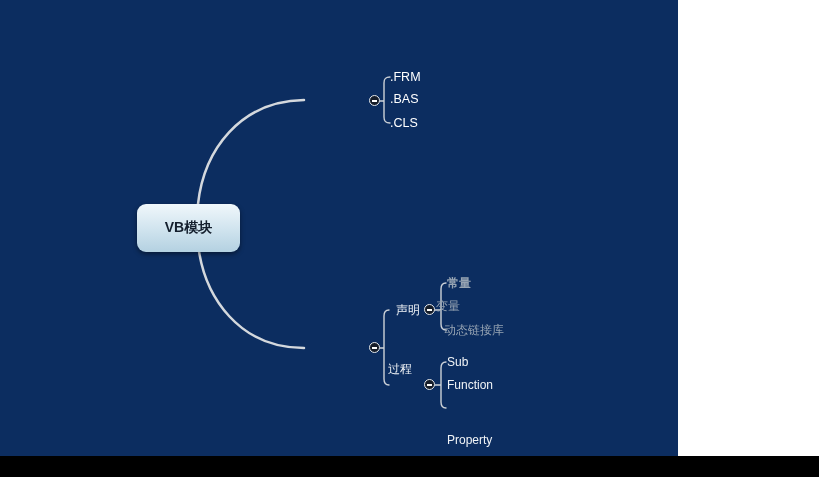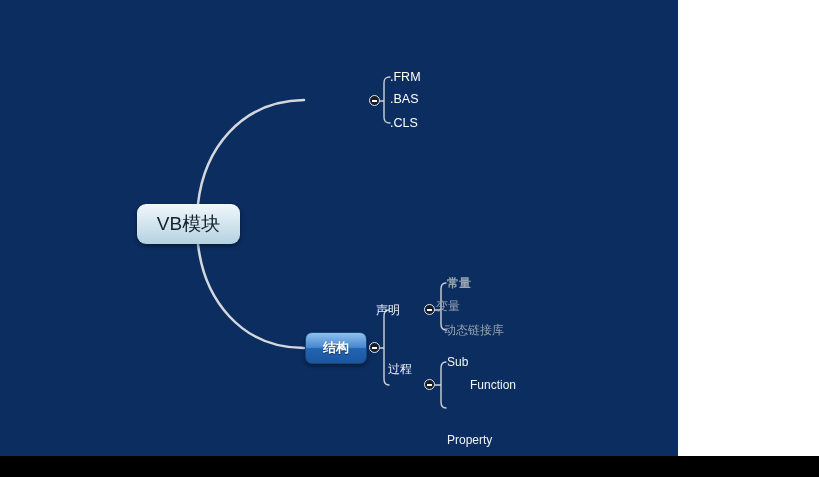--- a/index.html
+++ b/index.html
@@ -9,24 +9,24 @@
   .stage { position:relative; width:819px; height:477px; background:#000; overflow:hidden; }
 
   .canvas { position:absolute; left:0; top:0; width:678px; height:456px; background:#0c2d60; }
   .white-strip { position:absolute; left:678px; top:0; width:141px; height:456px; background:#ffffff; }
 
   .links { position:absolute; left:0; top:0; pointer-events:none; }
 
   .node { position:absolute; display:flex; align-items:center; justify-content:center; white-space:nowrap; }
 
   .root-node {
-    left:137px; top:204px; width:103px; height:40px; border-radius:9px;
+    left:137px; top:204px; width:103px; height:48px; border-radius:9px;
     background:linear-gradient(180deg,#f0f7fb 0%,#cfe3ee 55%,#b4d1e1 100%);
     box-shadow:0 2px 5px rgba(0,0,0,.45);
-    color:#141f2d; font-weight:normal; font-size:19px;
+    color:#141f2d; font-weight:bold; font-size:14px;
   }
 
   .blue-node {
     width:62px; height:32px; border-radius:7px;
     background:linear-gradient(180deg,#8fc0ec 0%,#4687d0 48%,#2264b3 52%,#1b569f 100%);
     border:1px solid #12477f;
     box-shadow:0 2px 4px rgba(0,0,0,.45);
     color:#fff; font-weight:bold; font-size:13px;
     text-shadow:0 1px 1px rgba(0,0,0,.5);
   }
@@ -67,40 +67,37 @@
       <span>VB模块</span>
     </div>
 
     <div class="collapse" style="left:369px; top:95px;">
       <span class="minus-icon"></span>
     </div>
     <div class="leaf ext" style="left:390px; top:70px;">.FRM</div>
     <div class="leaf ext" style="left:390px; top:92px;">.BAS</div>
     <div class="leaf ext" style="left:390px; top:116px;">.CLS</div>
 
-    <div class="node blue-node" id="node-structure">
-      <span>结构</span>
-    </div>
     <div class="collapse" style="left:369px; top:342px;">
       <span class="minus-icon"></span>
     </div>
 
-    <div class="leaf" style="left:376px; top:303px;">声明</div>
+    <div class="leaf" style="left:396px; top:303px;">声明</div>
     <div class="collapse" style="left:424px; top:304px;">
       <span class="minus-icon"></span>
     </div>
     <div class="leaf muted" style="left:447px; top:276px;font-weight:bold;">常量</div>
     <div class="leaf muted" style="left:436px; top:299px;">变量</div>
     <div class="leaf muted" style="left:444px; top:323px;text-align:center;">动态链接库</div>
 
     <div class="leaf" style="left:388px; top:362px;">过程</div>
     <div class="collapse" style="left:424px; top:379px;">
       <span class="minus-icon"></span>
     </div>
     <div class="leaf" style="left:447px; top:355px;">Sub</div>
-    <div class="leaf" style="left:447px; top:378px;margin-left:23px;">Function</div>
+    <div class="leaf" style="left:447px; top:378px;">Function</div>
     <div class="leaf" style="left:447px; top:401px;margin-top:32px;">Property</div>
 
   </div>
 
   <div class="white-strip"></div>
 
 </div>
 
 </body></html>

